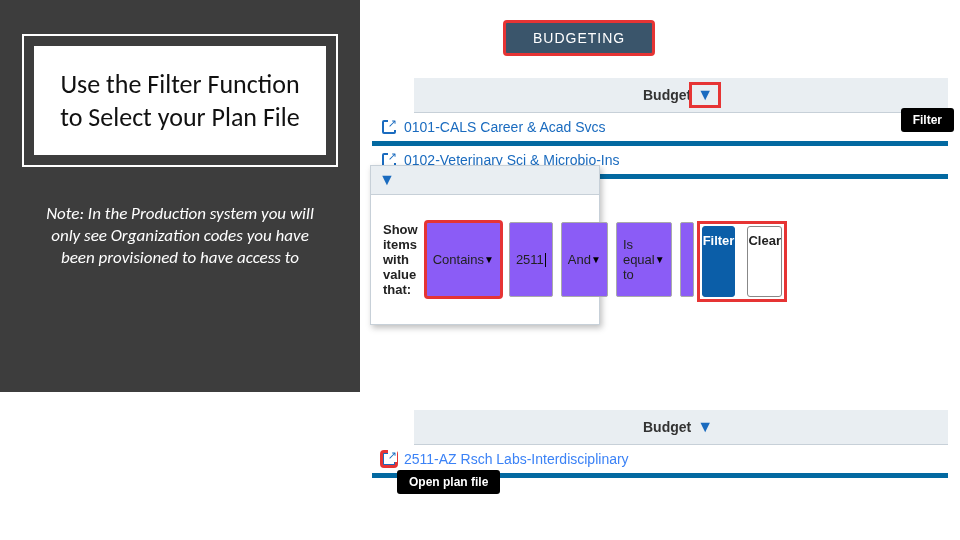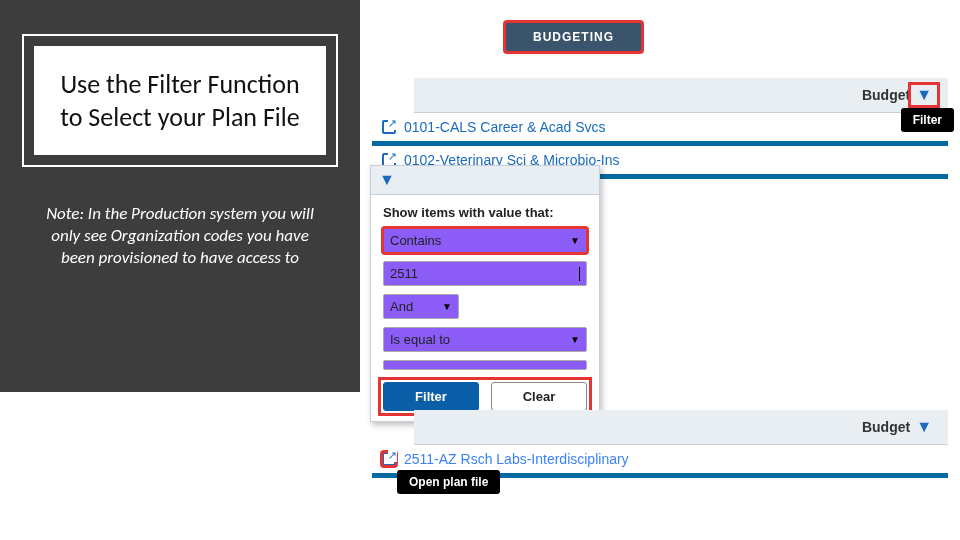--- a/index.html
+++ b/index.html
@@ -20,29 +20,29 @@
     margin-top: 48px; text-align: center; font-style: italic;
     font-size: 17px; line-height: 1.3; color: #fff; padding: 0 10px;
     font-family: "Calibri", Arial, sans-serif;
   }
 
   .main { position: absolute; left: 360px; top: 0; right: 0; bottom: 0; background: #fff; }
 
   
   .budgeting-wrap { position: absolute; left: 145px; top: 22px; }
   .budgeting-pill {
-    background: #3a556b; color: #fff; font-weight: bold; font-size: 12px;
+    background: #3a556b; color: #fff; font-weight: normal; font-size: 14px;
     letter-spacing: 1px; padding: 8px 28px; border-radius: 2px;
     outline: 3px solid #e63434; outline-offset: 2px;
   }
 
   .panel1 { position: absolute; left: 12px; top: 78px; right: 12px; }
   .budget-header {
     background: #e9eef2; border-bottom: 1px solid #c7d0d8; padding: 6px 10px;
-    display: flex; align-items: center; justify-content: flex-end;
+    display: flex; align-items: center; justify-content: center;
     font-weight: bold; font-size: 14px; color: #333; margin-left: 42px;
   }
   .budget-header .filter-funnel {
     color: #1a6bbf; font-size: 16px; padding: 2px 6px;
   }
   .hl-red { outline: 3px solid #e63434; outline-offset: -1px; }
   .row {
     display: flex; align-items: center; gap: 8px; padding: 6px 10px;
     border-bottom: 5px solid #0369a1; font-size: 14px; color: #1a6bbf;
   }
@@ -64,21 +64,21 @@
   .popup {
     position: absolute; left: 10px; top: 165px; width: 230px;
     border: 1px solid #c7d0d8; background: #fff;
     box-shadow: 2px 3px 6px rgba(0,0,0,.25);
   }
   .popup-toprow {
     background: #e9eef2; border-bottom: 1px solid #c7d0d8;
     padding: 5px 8px;
   }
   .popup-toprow .filter-funnel { color: #1a6bbf; font-size: 16px; }
-  .popup-body { padding: 10px 12px; display: flex; flex-direction: column; gap: 8px; }
+  .popup-body { padding: 27px 12px; display: flex; flex-direction: row; gap: 8px; }
   .popup-label { font-size: 13px; color: #222; font-weight: 600; }
   .select, .textin {
     width: 100%; border: 1px solid #aaa; border-radius: 2px;
     padding: 4px 6px; font-size: 13px; background: #8b5cf6; color: #222;
     display: flex; justify-content: space-between; align-items: center;
   }
   .select .caret { font-size: 10px; color: #000; }
   .and-select { width: 76px; }
   .btnrow { display: flex; gap: 12px; margin-top: 4px; }
   .btn {

